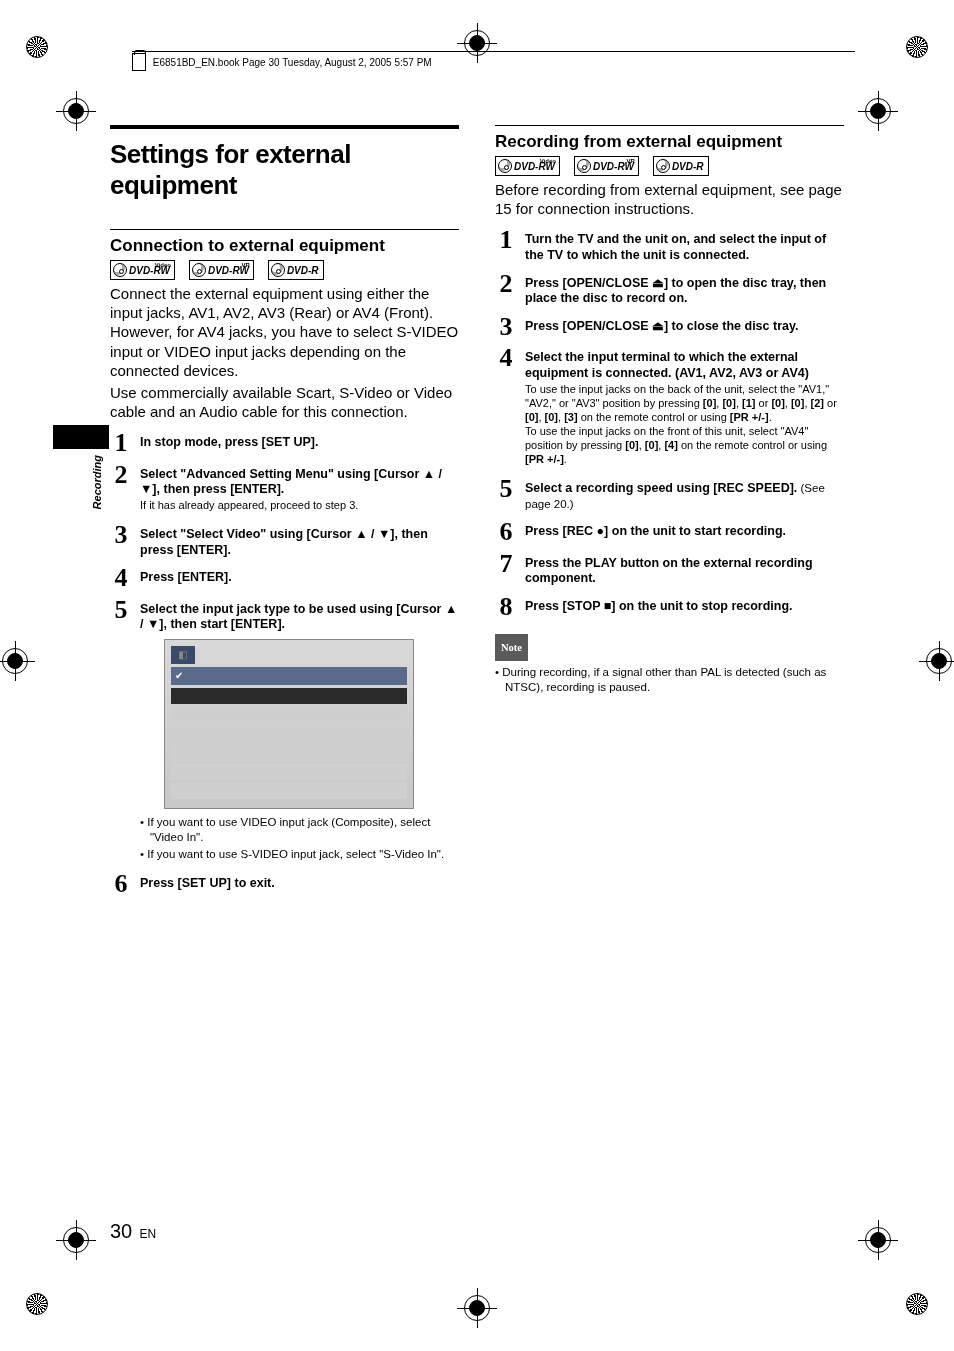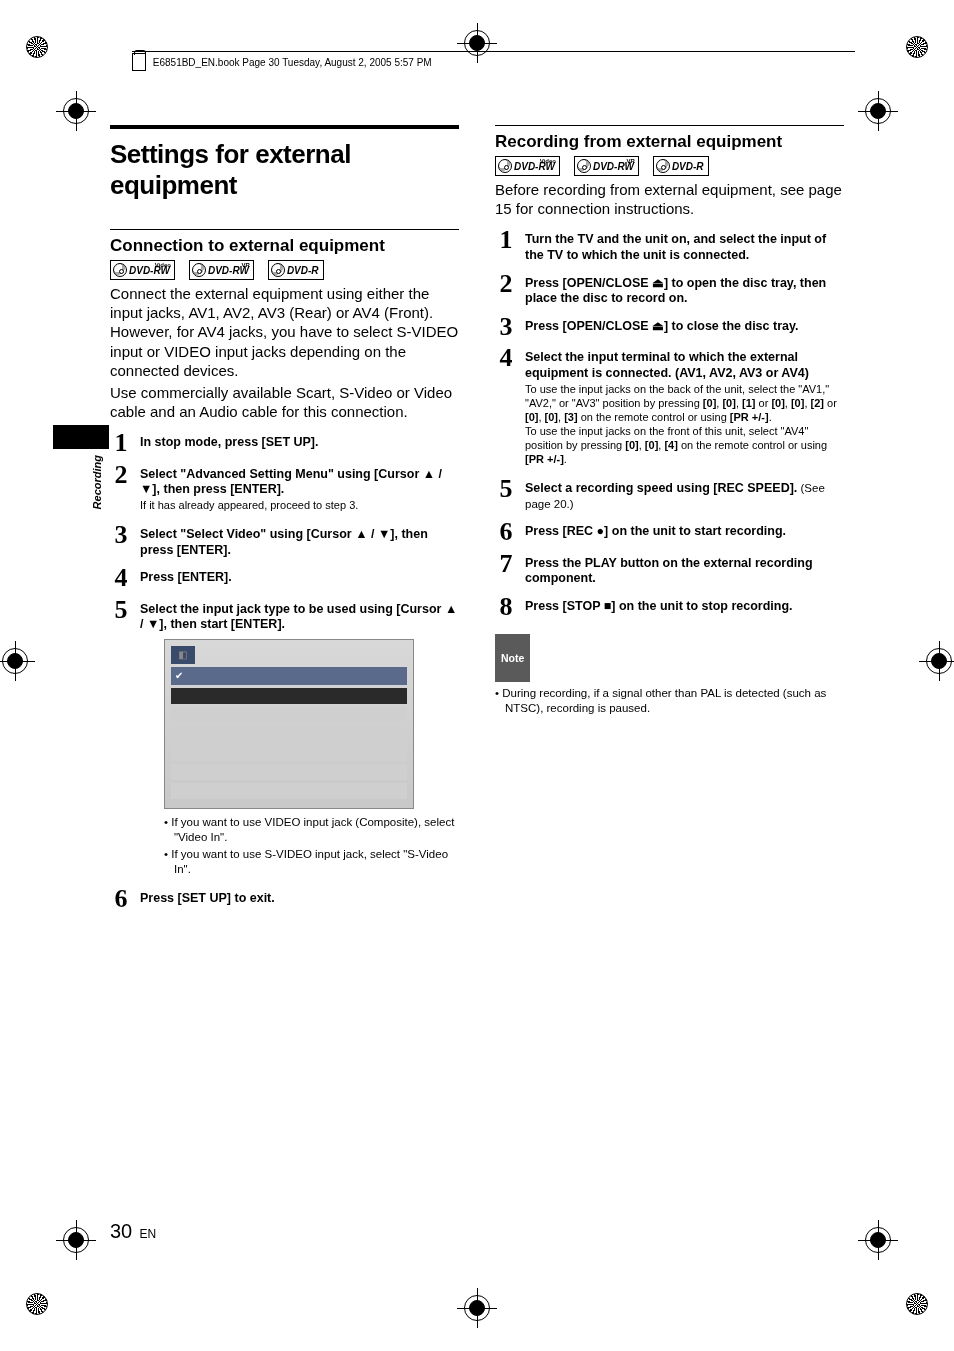--- a/index.html
+++ b/index.html
@@ -120,27 +120,27 @@
     background: linear-gradient(#d8d8d8,#c8c8c8);
     border: 1px solid #888;
     margin: 6px 0 6px 24px;
     padding: 6px;
   }
   .ui-tab { height:18px;width:24px;background:#3a4a6a;margin-bottom:3px;display:flex;align-items:center;justify-content:center;color:#888;font-size:10px; }
   .ui-row-sel { height:18px;background:#5a6a8a;margin-bottom:3px;display:flex;align-items:center;padding-left:4px;color:#fff;font-size:10px; }
   .ui-row-dark { height:16px;background:#2a2a2a;margin-bottom:3px; }
   .ui-row-light { height:16px;background:#cfcfcf;margin-bottom:3px; }
 
-  .bullets { list-style: none; font-size: 11.5px; line-height:1.3; margin-left: 24px; }
+  .bullets { list-style: none; font-size: 11.5px; line-height:1.3; }
   .bullets li { text-indent: -10px; padding-left: 10px; margin-bottom:2px; }
   .bullets li::before { content:"• "; }
 
   .note-label {
     background:#5a5a5a; color:#fff; font-size:10.5px; font-weight:bold;
-    padding:18px 6px; display:inline-block; margin: 8px 0 4px;
+    padding:8px 6px; display:inline-block; margin: 8px 0 4px; font-family: Liberation Serif, serif;
   }
 
   .side-tab {
     position:absolute; top:425px; left:53px;
     width:56px; height:140px;
   }
   .side-tab .black { background:#000; width:56px; height:24px; }
   .side-tab .label {
     writing-mode: vertical-rl; transform: rotate(180deg);
     font-size:11px; font-style:italic; font-weight:bold;

